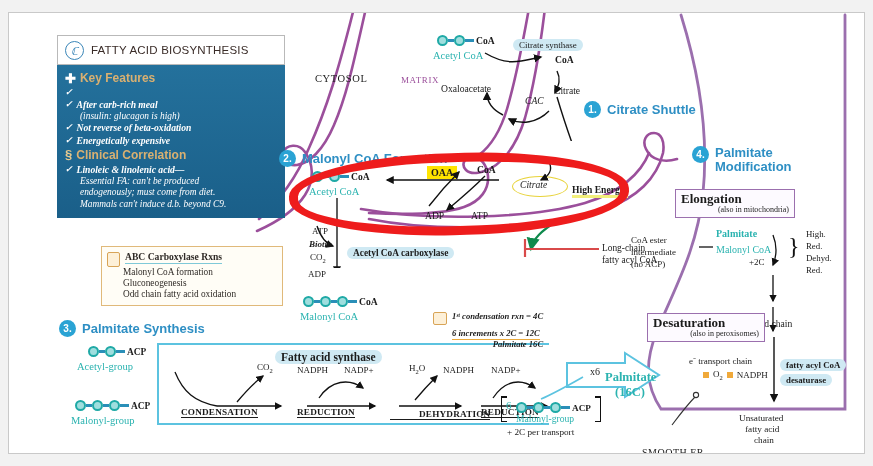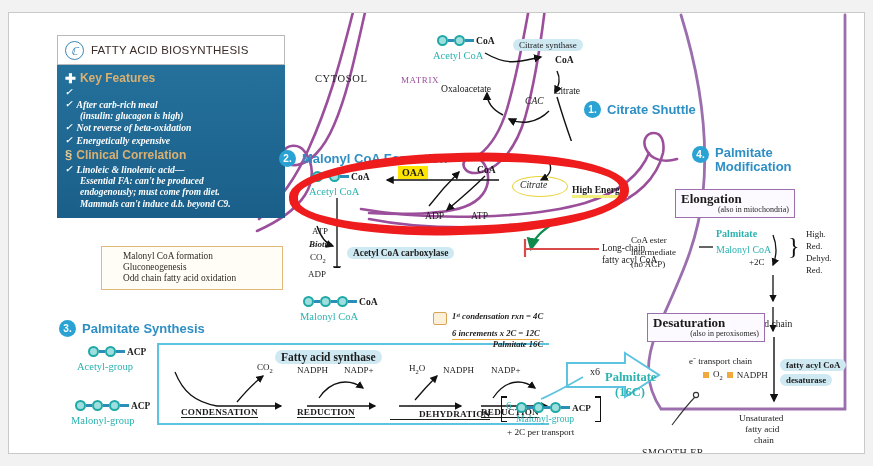--- a/index.html
+++ b/index.html
@@ -18,21 +18,21 @@
             font-size:11px;display:flex;align-items:center;justify-content:center;font-family:"Liberation Serif",serif;font-style:italic;}
   #info-body{background:#1e6a96;color:#fff;padding:5px 8px 8px 8px;box-sizing:border-box;
              background:linear-gradient(180deg,#24719c 0%,#1a5f89 100%);}
   .sec-h{font-size:12px;font-weight:bold;color:#d9b071;display:flex;align-items:center;gap:4px;margin:1px 0 2px 0;}
   .plus{color:#ffffff;font-size:13px;font-weight:bold;line-height:1;}
   .bolt{color:#e8c98f;font-size:13px;font-weight:bold;line-height:1;}
   .li{font-size:9.6px;font-style:italic;font-family:"Liberation Serif",serif;color:#ffffff;
       display:flex;gap:4px;line-height:1.18;margin-bottom:1px;font-weight:bold;}
   .li .ck{color:#ffffff;font-size:9px;}
   .sub{font-size:9.4px;font-style:italic;font-family:"Liberation Serif",serif;color:#fff;
-       margin-left:15px;line-height:1.2;font-weight:bold;}
+       margin-left:15px;line-height:1.2;font-weight:normal;}
 
   
   #abcbox{left:92px;top:233px;width:182px;background:#fffdf6;border:1px solid #e0b97a;
           padding:4px 5px 5px 5px;box-sizing:border-box;}
   #abcbox .hdr{display:flex;gap:5px;align-items:flex-start;}
   .noteic{width:11px;height:13px;border:1.2px solid #d8a457;border-radius:2px;background:#fdf0d8;flex:none;margin-top:1px;}
   .abc-t{font-size:9.6px;font-weight:bold;color:#2f2a26;font-family:"Liberation Serif",serif;
          border-bottom:1.4px solid #7fc9d8;padding-bottom:1px;display:inline-block;}
   .abc-l{font-size:9.3px;color:#2f2a26;font-family:"Liberation Serif",serif;line-height:1.17;margin-left:16px;}
 
@@ -145,20 +145,24 @@
             <span class="ck">✓</span>
             <span>Linoleic &amp; linolenic acid—</span>
           </div>
       <div class="sub">Essential FA: can't be produced</div>
       <div class="sub">endogenously; must come from diet.</div>
       <div class="sub">Mammals can't induce d.b. beyond C9.</div>
     </div>
   </div>
 
   <div class="abs" id="abcbox">
+    <div class="hdr">
+      <span class="noteic"></span>
+      <span class="abc-t">ABC Carboxylase Rxns</span>
+    </div>
     <div class="abc-l">Malonyl CoA formation</div>
     <div class="abc-l">Gluconeogenesis</div>
     <div class="abc-l">Odd chain fatty acid oxidation</div>
   </div>
 
   <div class="t lbl" style="left:306px;top:60px;font-size:10.5px;letter-spacing:.6px;">CYTOSOL</div>
   <div class="t lbl purple" style="left:392px;top:62px;font-size:9px;letter-spacing:.6px;">MATRIX</div>
   <div class="t lbl" style="left:633px;top:434px;font-size:10px;letter-spacing:.5px;">SMOOTH ER</div>
 
   <div class="abs chain" style="left:428px;top:22px;">
@@ -204,21 +208,21 @@
 
   <div class="abs chain" style="left:303px;top:158px;">
     <span class="node"></span>
         <span class="link"></span>
     <span class="node"></span>
         <span class="tail"></span>
     <span class="lbl" style="margin-left:2px;font-weight:bold;font-size:9.6px">CoA</span>
   </div>
   <div class="t teal" style="left:300px;top:173px;font-size:10.5px;">Acetyl CoA</div>
 
-  <div class="t" style="left:389px;top:149px;">
+  <div class="t" style="left:418px;top:149px;">
     <span class="hl-yellow lbl" style="font-size:10px;font-weight:bold;">OAA</span>
   </div>
   <div class="t lbl" style="left:468px;top:151px;font-size:9.6px;font-weight:bold;">CoA</div>
   <div class="t lbl" style="left:416px;top:197px;font-size:9.6px;">ADP</div>
   <div class="t lbl" style="left:462px;top:197px;font-size:9.6px;">ATP</div>
 
   <div class="abs" style="left:503px;top:163px;width:54px;height:19px;border:1.6px solid #e8d33a;border-radius:50%;"></div>
   <div class="t lbl ital" style="left:511px;top:166px;font-size:9.6px;">Citrate</div>
   <div class="t" style="left:563px;top:166px;">
     <span class="lbl hl-under-yellow" style="font-size:9.6px;font-weight:bold;">High Energy!</span>

